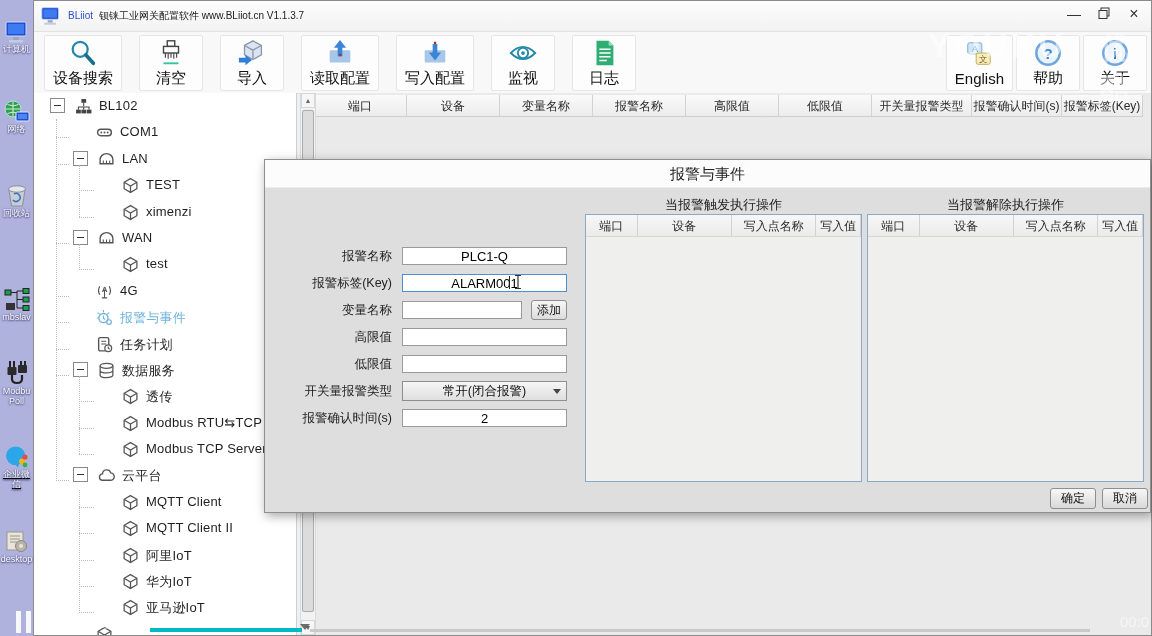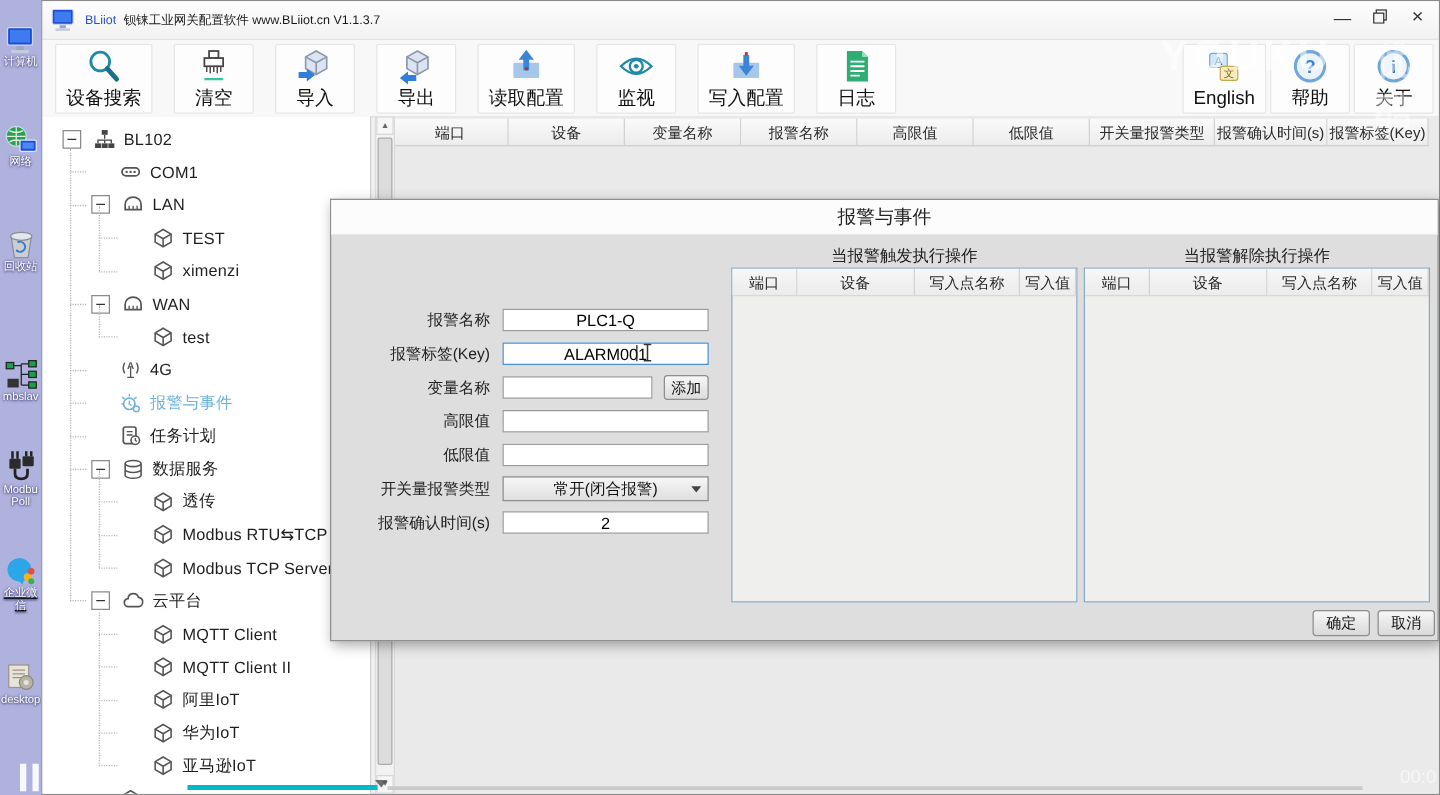--- a/index.html
+++ b/index.html
@@ -26,21 +26,21 @@
   #toolbar-left{position:absolute;left:10px;top:3px;display:flex;gap:17px}
   #toolbar-right{position:absolute;right:4px;top:3px;display:flex;gap:3px}
   .tb-btn{display:flex;flex-direction:column;align-items:center;justify-content:center;
           min-width:46px;height:54px;padding:0 8px;background:#fdfdfd;border:1px solid #e6e6e6;border-radius:2px}
   .tb-ico{line-height:0;margin-bottom:1px}
   .tb-label{font-size:15px;color:#111;white-space:nowrap}
   
   .tree-panel{position:absolute;left:0;top:92px;width:262px;bottom:0;background:#fff;
               border-right:1px solid #cfcfcf;overflow:hidden}
   #tree{position:absolute;left:0;top:5px;right:0}
-  .trow{position:relative;height:26.4px;display:flex;align-items:center;font-size:13px;color:#1f1f1f;white-space:nowrap}
+  .trow{position:relative;height:26.4px;display:flex;font-size:13px;color:#1f1f1f;white-space:nowrap}
   .trow.lv0{padding-left:16px}.trow.lv1{padding-left:39px}.trow.lv2{padding-left:65px}
   .trow.lv1::before{content:"";position:absolute;left:22px;top:13px;width:13px;border-top:1px dotted #b8b8b8}
   .trow.lv2::before{content:"";position:absolute;left:45px;top:13px;width:15px;border-top:1px dotted #b8b8b8}
   .exp{flex:0 0 13px;height:13px;margin-right:10px;background:#fff;border:1px solid #8a8a8a;
        display:flex;align-items:center;justify-content:center}
   .exp .minus{width:7px;height:1px;background:#333}
   .expsp{flex:0 0 23px}
   .tico{flex:0 0 17px;margin-right:7px;line-height:0}
   .tlabel{letter-spacing:.2px}
   .trow.sel{color:#6fb2d9}
@@ -219,49 +219,41 @@
         <div class="tb-btn">
           <span class="tb-ico"><svg width="30" height="30" viewBox="0 0 32 32">
               <path d="M17 3 l9 5 v10 l-9 5 l-9 -5 v-10 z" fill="#dce4f2" stroke="#8a97ad" stroke-width="1.4"></path>
               <path d="M8 8 l9 5 l9 -5 M17 13 v10" stroke="#8a97ad" fill="none" stroke-width="1.4"></path>
               <path d="M2 21 h7 v-3 l7 5.5 -7 5.5 v-3 h-7 z" fill="#2f7ed8"></path>
             </svg></span>
           <span class="tb-label">导入</span>
         </div>
         <div class="tb-btn">
           <span class="tb-ico"><svg width="30" height="30" viewBox="0 0 32 32">
-              <path d="M17 3 l9 5 v10 l-9 5 l-9 -5 v-10 z" fill="#dce4f2" stroke="#8a97ad" stroke-width="1.4"></path>
-              <path d="M8 8 l9 5 l9 -5 M17 13 v10" stroke="#8a97ad" fill="none" stroke-width="1.4"></path>
-              <path d="M16 23.5 h-7 v-3 l-7 5.5 7 5.5 v-3 h7 z" fill="#2f7ed8"></path>
-            </svg></span>
-          <span class="tb-label">导出</span>
-        </div>
-        <div class="tb-btn">
-          <span class="tb-ico"><svg width="30" height="30" viewBox="0 0 32 32">
               <rect x="5" y="13" width="22" height="13" rx="1" fill="#a6c6ea"></rect>
               <path d="M16 2 l6.5 8.5 h-4 v9 h-5 v-9 h-4 z" fill="#3b85d6"></path>
               <rect x="15" y="17" width="2.5" height="2.5" fill="#b03030"></rect>
             </svg></span>
           <span class="tb-label">读取配置</span>
         </div>
         <div class="tb-btn">
           <span class="tb-ico"><svg width="30" height="30" viewBox="0 0 32 32">
+              <rect x="5" y="13" width="22" height="13" rx="1" fill="#a6c6ea"></rect>
+              <path d="M16 24 l-6.5 -8.5 h4 v-9 h5 v9 h4 z" fill="#3b85d6"></path>
+              <rect x="14.8" y="4" width="2.5" height="2.5" fill="#b03030"></rect>
+            </svg></span>
+          <span class="tb-label">写入配置</span>
+        </div>
+        <div class="tb-btn">
+          <span class="tb-ico"><svg width="30" height="30" viewBox="0 0 32 32">
               <path d="M3 16 q13 -13 26 0 q-13 13 -26 0 z" fill="none" stroke="#2089a8" stroke-width="2"></path>
               <circle cx="16" cy="16" r="5.5" fill="none" stroke="#2089a8" stroke-width="2"></circle>
               <circle cx="16" cy="16" r="2" fill="#2089a8"></circle>
             </svg></span>
           <span class="tb-label">监视</span>
-        </div>
-        <div class="tb-btn">
-          <span class="tb-ico"><svg width="30" height="30" viewBox="0 0 32 32">
-              <rect x="5" y="13" width="22" height="13" rx="1" fill="#a6c6ea"></rect>
-              <path d="M16 24 l-6.5 -8.5 h4 v-9 h5 v9 h4 z" fill="#3b85d6"></path>
-              <rect x="14.8" y="4" width="2.5" height="2.5" fill="#b03030"></rect>
-            </svg></span>
-          <span class="tb-label">写入配置</span>
         </div>
         <div class="tb-btn">
           <span class="tb-ico"><svg width="30" height="30" viewBox="0 0 32 32">
               <path d="M8 3 h13 l5 5 v21 h-18 z" fill="#2fae74"></path>
               <path d="M21 3 l5 5 h-5 z" fill="#9adfbe"></path>
               <path d="M11 12 h12 M11 16 h12 M11 20 h12 M11 24 h8" stroke="#fff" stroke-width="1.6"></path>
             </svg></span>
           <span class="tb-label">日志</span>
         </div>
       </div>

